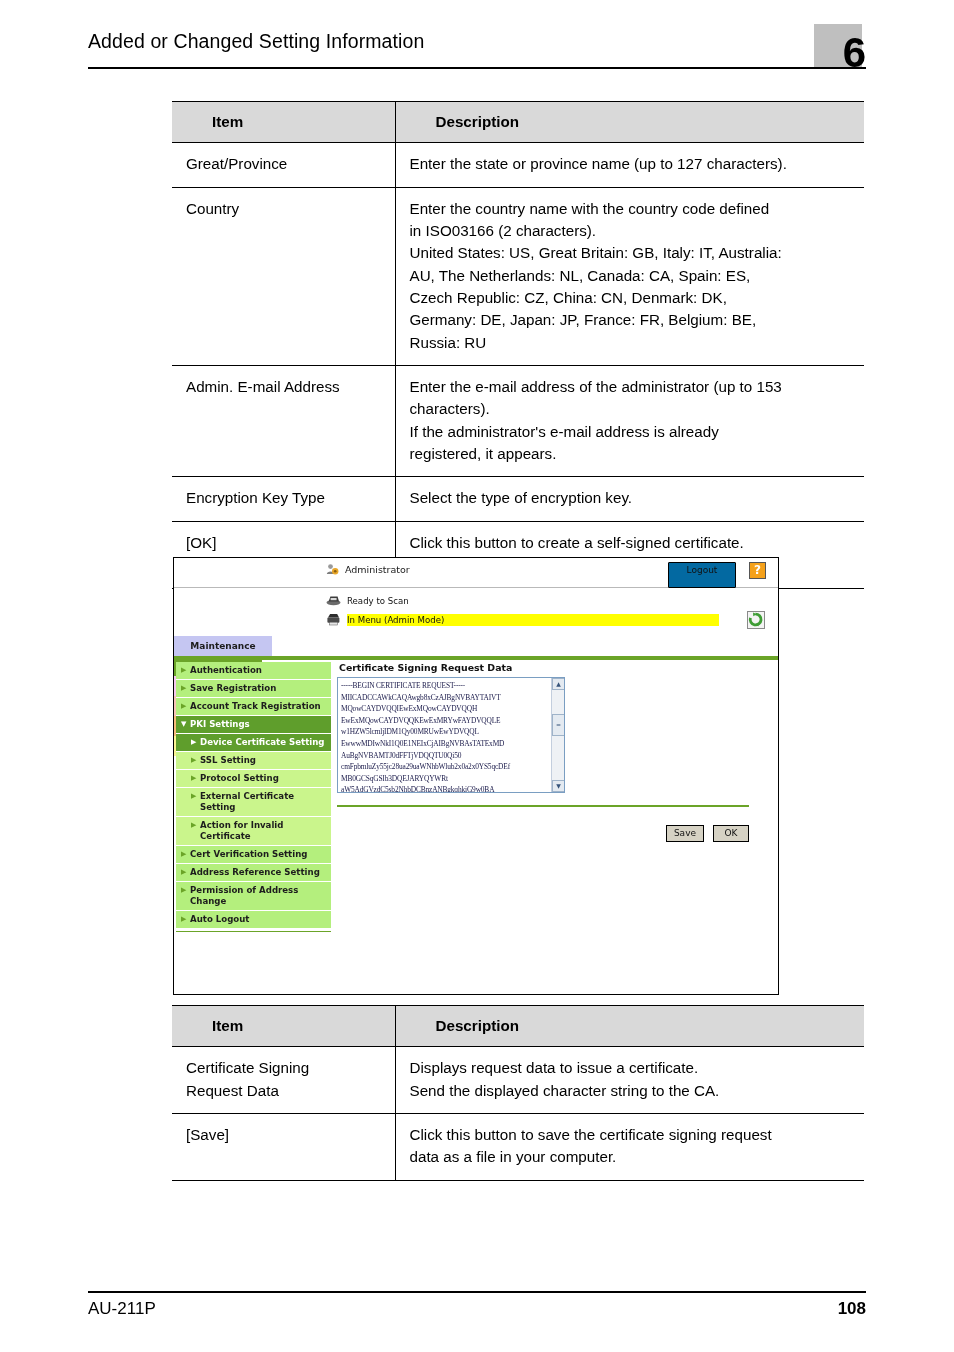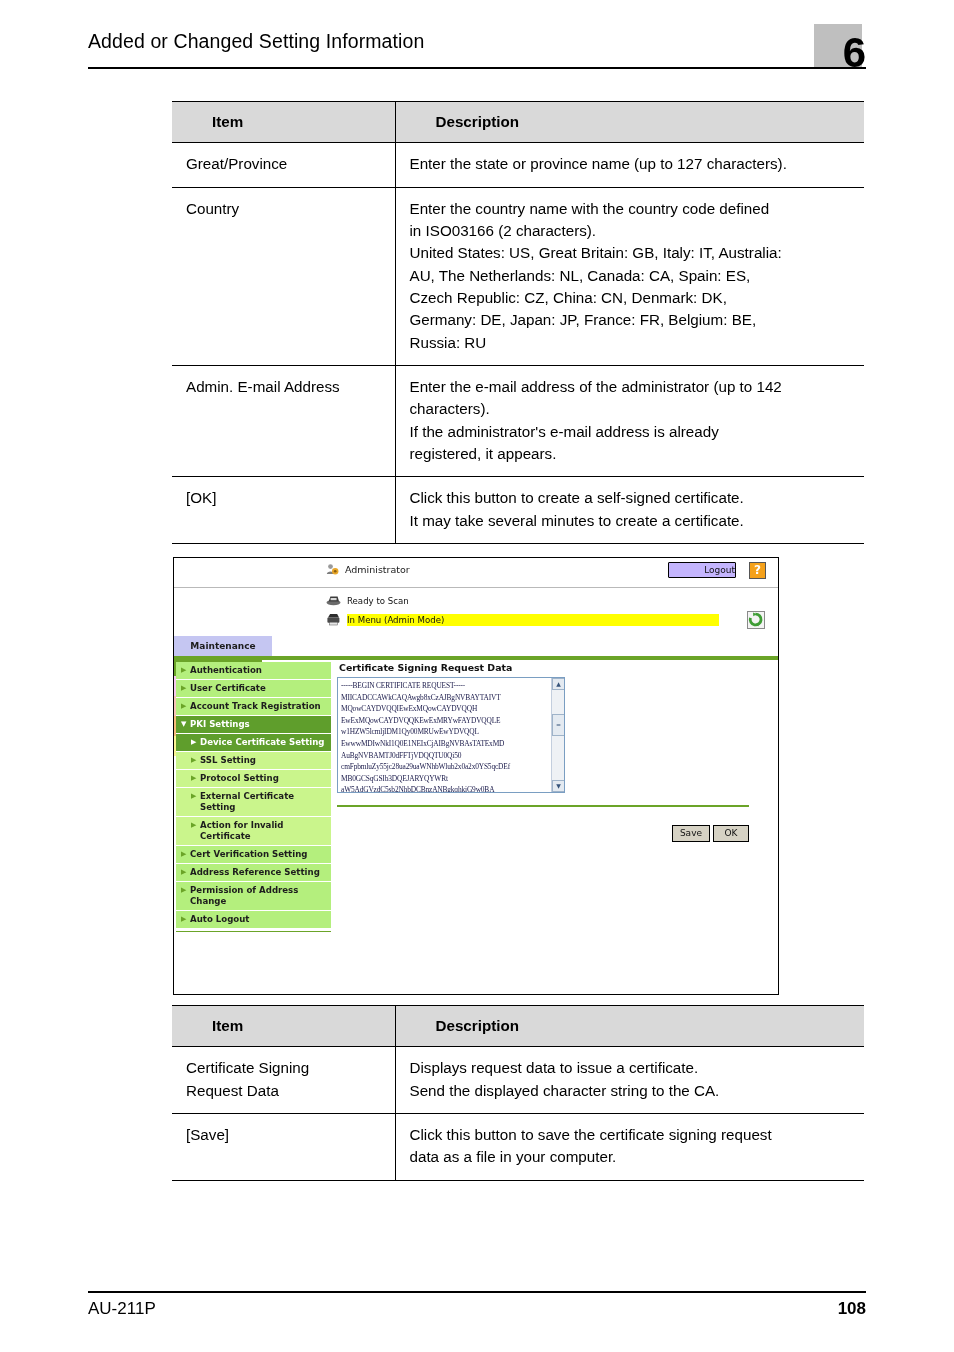--- a/index.html
+++ b/index.html
@@ -137,27 +137,27 @@
   }
   .admin-label {
     font-size: 9.5px;
     color: #1a1a1a;
   }
   .logout-button {
     position: absolute;
     right: 42px;
     top: 4px;
     width: 68px;
-    height: 16px;
-    background: #c4b5fd;
+    height: 26px;
+    background: #0369a1;
     border: 1px solid #000;
     border-radius: 1px;
     font-size: 9px;
     line-height: 14px;
-    text-align: right;
+    text-align: center;
     color: #111;
     box-sizing: border-box;
   }
   .help-button {
     position: absolute;
     right: 12px;
     top: 4px;
     width: 17px;
     height: 17px;
     background: #f5a11a;
@@ -354,21 +354,21 @@
     margin-top: 12px;
     width: 412px;
     height: 1.5px;
     background: #6ba428;
   }
   .panel-actions {
     margin-top: 18px;
     width: 412px;
     display: flex;
     justify-content: flex-end;
-    gap: 3px;
+    gap: 9px;
   }
   .app-button {
     min-width: 36px;
     height: 17px;
     background: #d6d2c4;
     border: 1px solid #000;
     box-sizing: border-box;
     font-size: 9px;
     line-height: 15px;
     text-align: center;
@@ -435,24 +435,30 @@
         <span class="cell-line">United States: US, Great Britain: GB, Italy: IT, Australia:</span>
         <span class="cell-line">AU, The Netherlands: NL, Canada: CA, Spain: ES,</span>
         <span class="cell-line">Czech Republic: CZ, China: CN, Denmark: DK,</span>
         <span class="cell-line">Germany: DE, Japan: JP, France: FR, Belgium: BE,</span>
         <span class="cell-line">Russia: RU</span>
       </td>
     </tr>
     <tr>
       <td class="col-item">Admin. E-mail Address</td>
       <td>
-        <span class="cell-line">Enter the e-mail address of the administrator (up to 142</span>
+        <span class="cell-line">Enter the e-mail address of the administrator (up to 153</span>
         <span class="cell-line">characters).</span>
         <span class="cell-line">If the administrator's e-mail address is already</span>
         <span class="cell-line">registered, it appears.</span>
+      </td>
+    </tr>
+    <tr>
+      <td class="col-item">Encryption Key Type</td>
+      <td>
+        <span class="cell-line">Select the type of encryption key.</span>
       </td>
     </tr>
     <tr>
       <td class="col-item">[OK]</td>
       <td>
         <span class="cell-line">Click this button to create a self-signed certificate.</span>
         <span class="cell-line">It may take several minutes to create a certificate.</span>
       </td>
     </tr>
   </tbody>
@@ -515,21 +521,21 @@
     <div class="tab" style="width:86px;background:#fbf493">Network</div>
   </div>
 
   <div class="side-nav">
     <div class="nav-item">
       <span class="nav-arrow">▶</span>
       <span>Authentication</span>
     </div>
     <div class="nav-item">
       <span class="nav-arrow">▶</span>
-      <span>User Certificate</span>
+      <span>Save Registration</span>
     </div>
     <div class="nav-item">
       <span class="nav-arrow">▶</span>
       <span>Account Track Registration</span>
     </div>
     <div class="nav-item expanded">
       <span class="nav-arrow">▼</span>
       <span>PKI Settings</span>
     </div>
     <div class="nav-item level2 selected">

